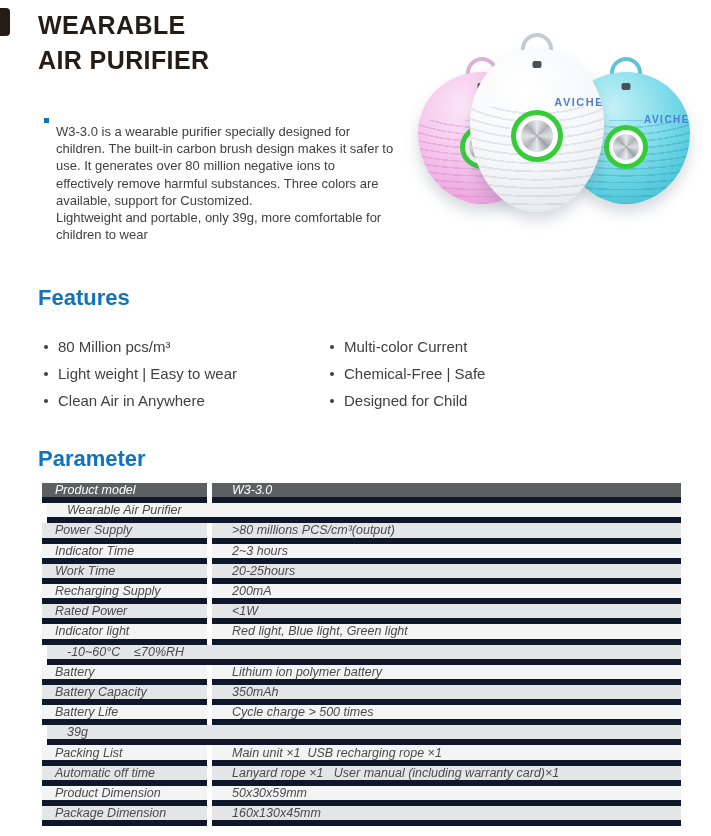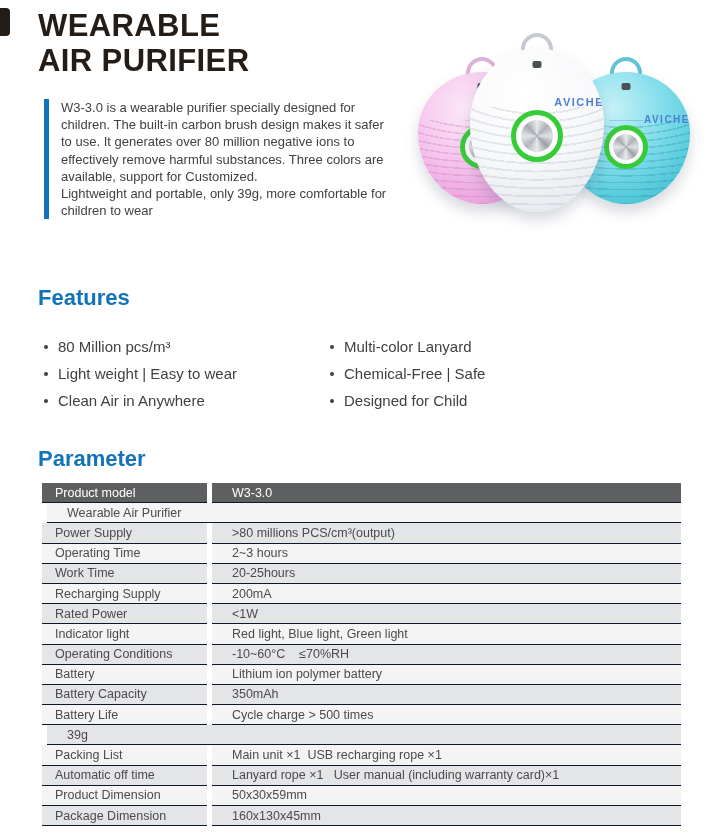--- a/index.html
+++ b/index.html
@@ -8,25 +8,25 @@
     font-family:"Liberation Sans", sans-serif; overflow:hidden;
   }
   
   .corner-mark {
     position:absolute; left:-3px; top:8px; width:13px; height:28px;
     background:var(--title-text,#241c16); border-radius:0 4px 4px 0;
   }
   
   .title {
     position:absolute; left:38px; top:8px; margin:0;
-    font-size:31px; line-height:35px; font-weight:900; letter-spacing:.4px;
+    font-size:25px; line-height:35px; font-weight:900; letter-spacing:.4px;
     color:var(--title-text,#241c16);
   }
   
-  .desc { position:absolute; left:44px; top:99px; width:352px; display:flex; }
+  .desc { position:absolute; left:44px; top:118px; width:352px; display:flex;flex-direction:column; }
   .desc-bar { width:5px; background:var(--accent-blue,#1173b9); flex:0 0 5px; }
   .desc-text { padding-left:12px; font-size:13px; line-height:17.2px; color:var(--body-text,#414042); }
   .desc-text p { margin:0; }
   
   .devices { position:absolute; left:410px; top:42px; width:295px; height:205px; }
   .device { position:absolute; }
   .device .hook {
     position:absolute; left:50%; transform:translateX(-50%); top:-15px;
     width:32px; height:32px; border-radius:50%; border:4px solid #c6cbd2; box-sizing:border-box;
   }
@@ -82,21 +82,21 @@
   .feature-cols { position:absolute; top:333px; left:44px; width:640px; display:flex; }
   .feat-col { width:286px; }
   .feat-col.right { margin-left:0; }
   .feat { display:flex; align-items:center; height:27px; color:var(--body-text,#414042); font-size:15px; }
   .feat .dot { width:4px; height:4px; border-radius:50%; background:var(--body-text,#414042); margin-right:10px; flex:0 0 4px; }
   
   .param-table { position:absolute; left:42px; top:483px; width:639px; font-size:12.5px; }
   .param-row { display:flex; height:20.2px; }
   .cell {
     display:flex; align-items:center; box-sizing:border-box;
-    border-bottom:1px solid #0f172a; color:#4b4b4d;
+    border-bottom:6px solid #0f172a; color:#4b4b4d;font-style:italic;
   }
   .cell.label { width:165px; padding-left:13px; }
   .colgap { width:5px; background:#fff; flex:0 0 5px; }
   .cell.value { flex:1; padding-left:20px; white-space:pre; }
   .param-row.header .cell { background:var(--table-header-bg,#5e5f61); color:#fff; }
   .param-rows .param-row:nth-child(odd) .cell { background:var(--table-row-light,#f4f4f5); }
   .param-rows .param-row:nth-child(even) .cell { background:var(--table-row-dark,#e4e5e7); }
 </style>
 </head>
 <body>
@@ -167,21 +167,21 @@
         <span>Light weight | Easy to wear</span>
       </div>
         <div class="feat">
         <span class="dot"></span>
         <span>Clean Air in Anywhere</span>
       </div>
       </div>
     <div class="feat-col right">
         <div class="feat">
         <span class="dot"></span>
-        <span>Multi-color Lanyard</span>
+        <span>Multi-color Current</span>
       </div>
         <div class="feat">
         <span class="dot"></span>
         <span>Chemical-Free | Safe</span>
       </div>
         <div class="feat">
         <span class="dot"></span>
         <span>Designed for Child</span>
       </div>
       </div>
@@ -199,21 +199,21 @@
         <div class="param-row">
         <div class="colgap"></div>
         <div class="cell value">Wearable Air Purifier</div>
       </div>
         <div class="param-row">
         <div class="cell label">Power Supply</div>
         <div class="colgap"></div>
         <div class="cell value">&gt;80 millions PCS/cm³(output)</div>
       </div>
         <div class="param-row">
-        <div class="cell label">Operating Time</div>
+        <div class="cell label">Indicator Time</div>
         <div class="colgap"></div>
         <div class="cell value">2~3 hours</div>
       </div>
         <div class="param-row">
         <div class="cell label">Work Time</div>
         <div class="colgap"></div>
         <div class="cell value">20-25hours</div>
       </div>
         <div class="param-row">
         <div class="cell label">Recharging Supply</div>
@@ -224,21 +224,20 @@
         <div class="cell label">Rated Power</div>
         <div class="colgap"></div>
         <div class="cell value">&lt;1W</div>
       </div>
         <div class="param-row">
         <div class="cell label">Indicator light</div>
         <div class="colgap"></div>
         <div class="cell value">Red light, Blue light, Green light</div>
       </div>
         <div class="param-row">
-        <div class="cell label">Operating Conditions</div>
         <div class="colgap"></div>
         <div class="cell value">-10~60°C    ≤70%RH</div>
       </div>
         <div class="param-row">
         <div class="cell label">Battery</div>
         <div class="colgap"></div>
         <div class="cell value">Lithium ion polymer battery</div>
       </div>
         <div class="param-row">
         <div class="cell label">Battery Capacity</div>

